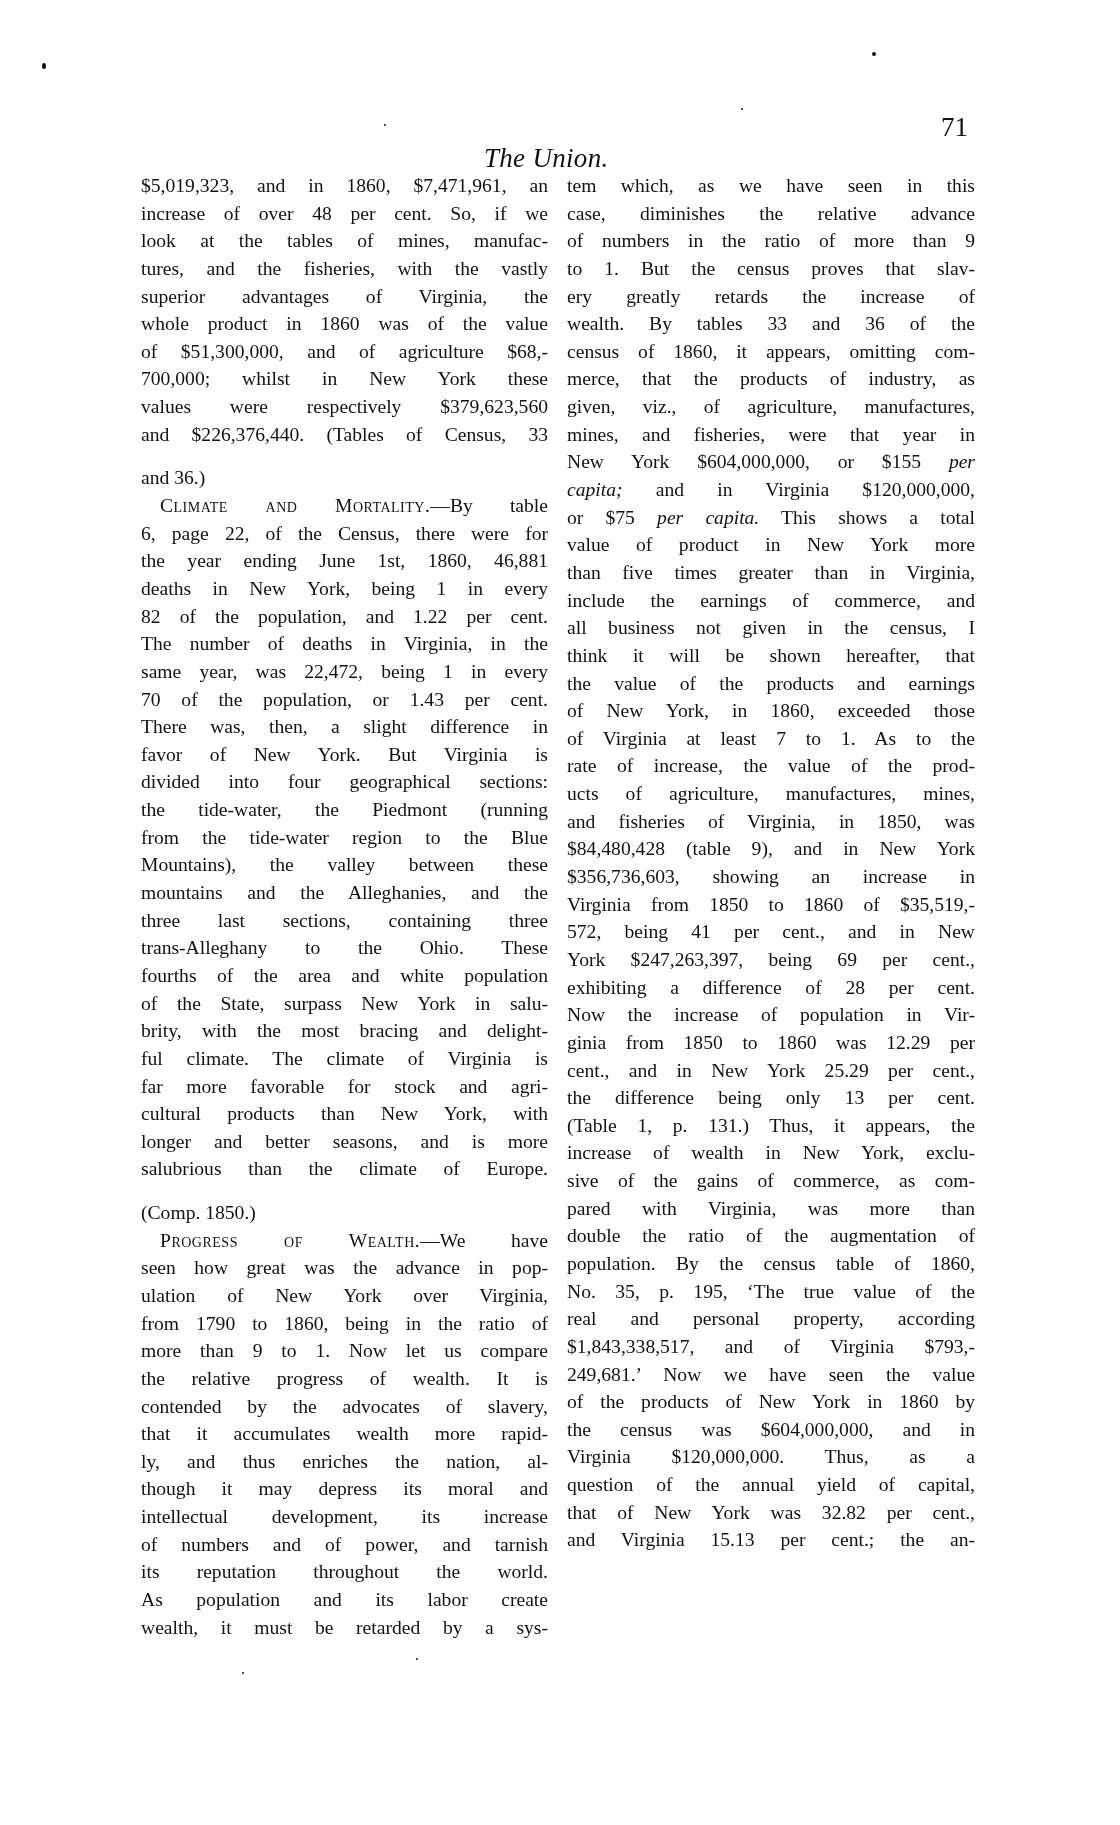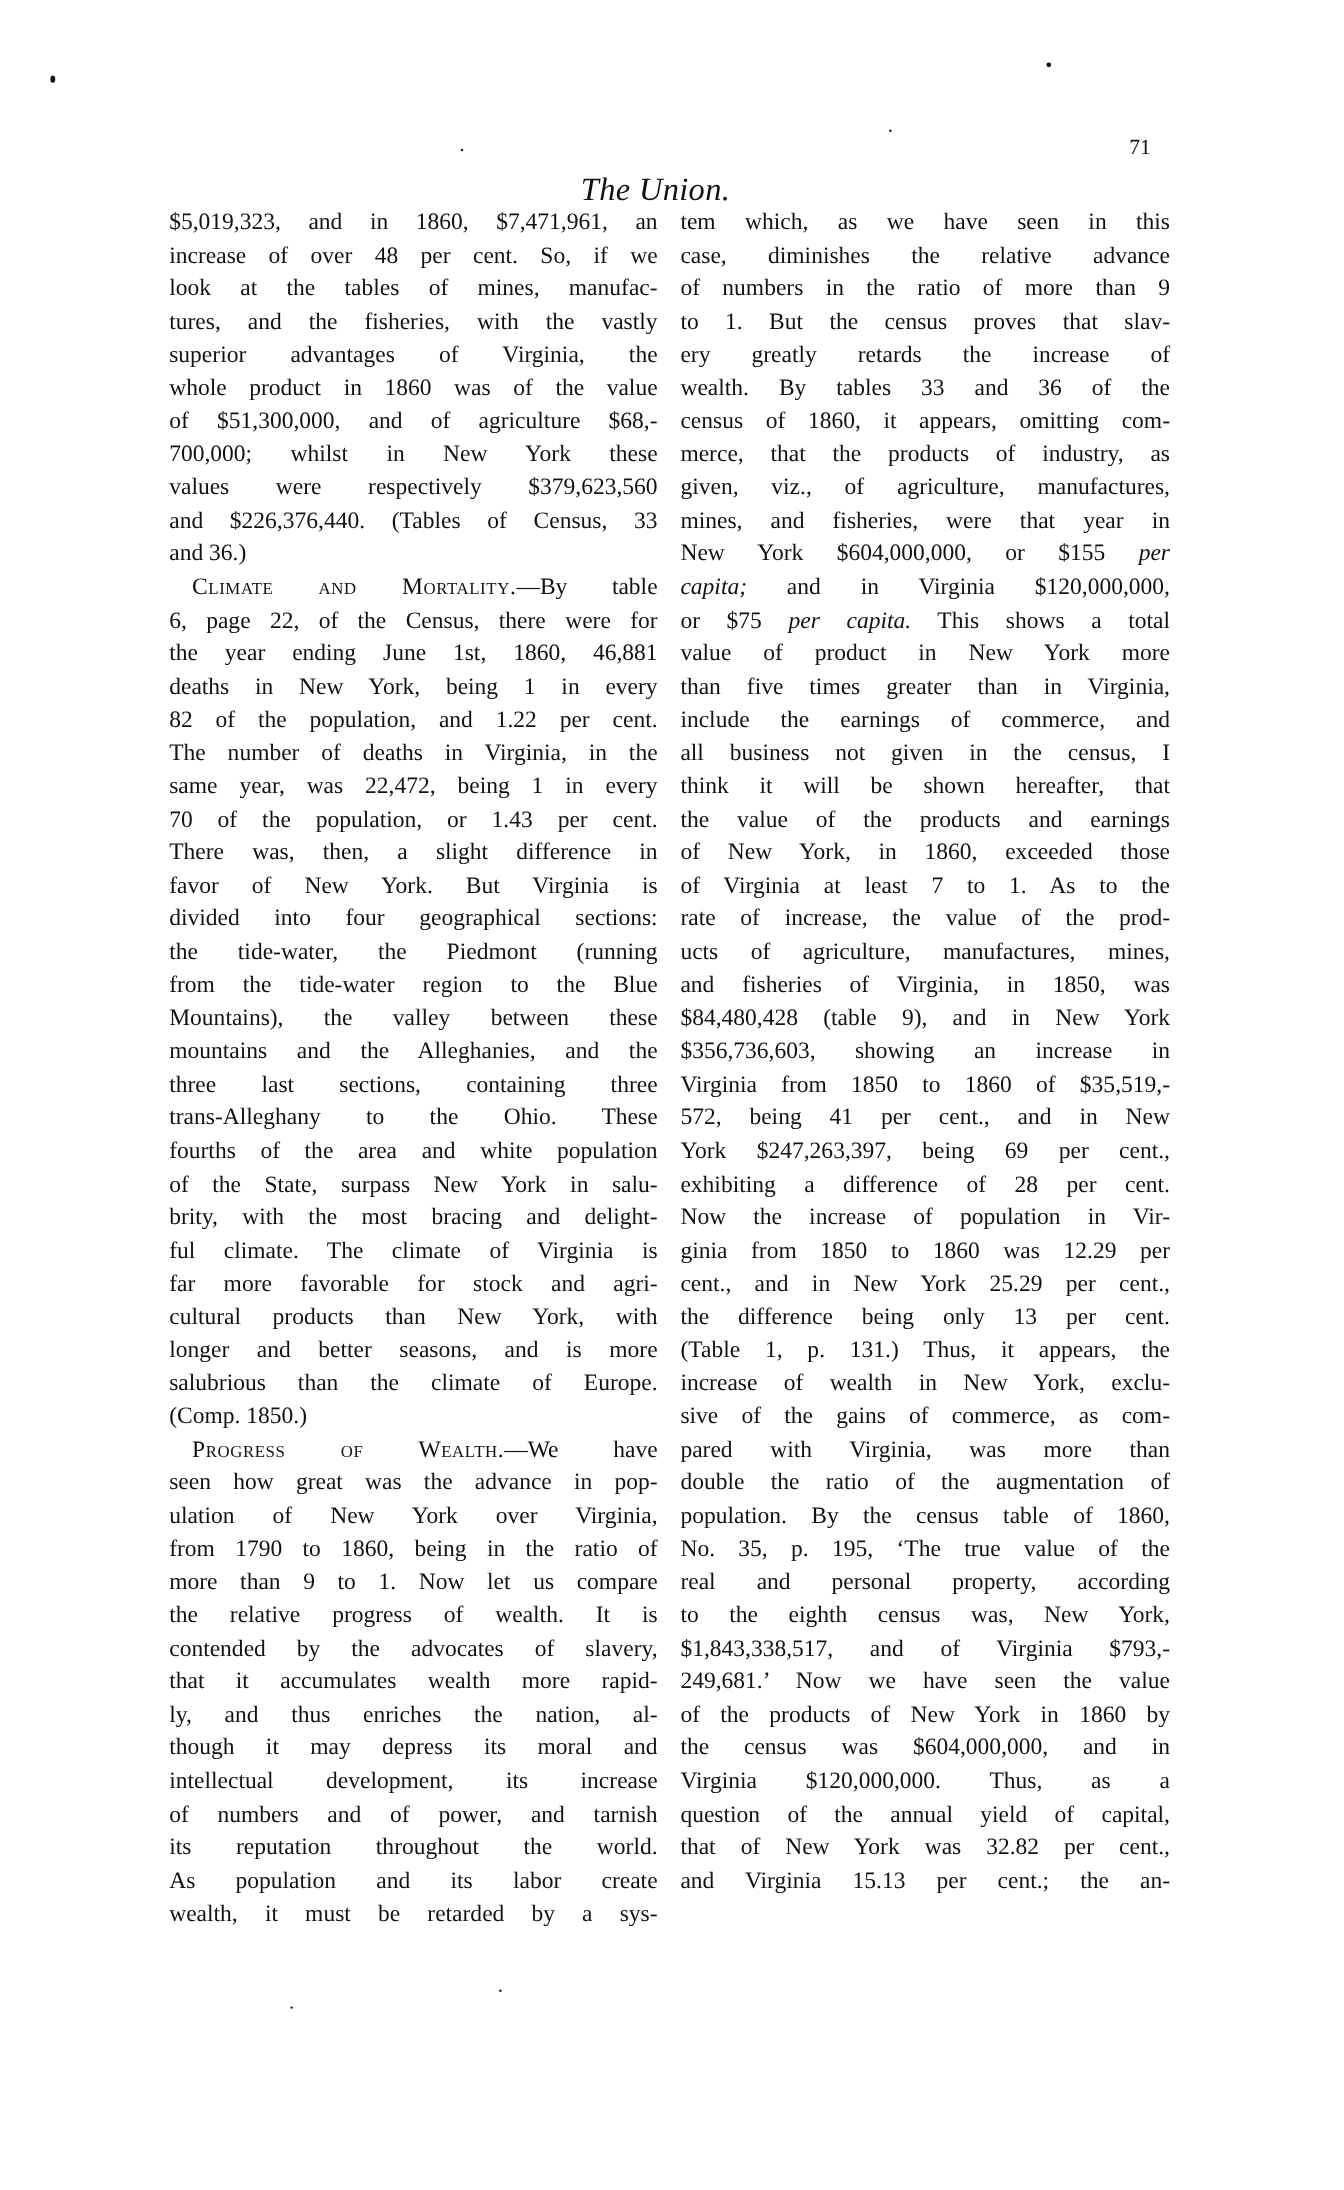--- a/index.html
+++ b/index.html
@@ -33,39 +33,39 @@
     top: 4px;
     font-style: italic;
     font-size: 27px;
     letter-spacing: 0.3px;
     margin-top: 31px;
   }
   .page-number {
     position: absolute;
     left: 941px;
     top: 4px;
-    font-size: 18px;
+    font-size: 27px;
   }
   .column {
     position: absolute;
     top: 172px;
     font-size: 19.6px;
     line-height: 27.65px;
   }
   .col-left { left: 141px; width: 407px; }
   .col-right { left: 567px; width: 408px; }
   .line {
     display: block;
     white-space: nowrap;
     text-align: justify;
     text-align-last: justify;
     height: 27.65px;
     overflow: visible;
   }
-  .line.last { text-align-last: left; }
+  .line.last { text-align-last: left; margin-top: 16px; }
   .line.indent { padding-left: 19px; }
   .sc { font-variant: small-caps; letter-spacing: 0.5px; margin-top: 42px; }
   .it { font-style: italic; }
 </style>
 </head>
 <body>
 
 <div class="speck" style="left:42px;top:63px;width:4px;height:6px;"></div>
 <div class="speck" style="left:872px;top:52px;width:4px;height:4px;"></div>
 <div class="speck" style="left:384px;top:124px;width:2px;height:2px;"></div>
@@ -169,21 +169,20 @@
       <div class="line"><span>cent., and in New York 25.29 per cent.,</span></div>
       <div class="line"><span>the difference being only 13 per cent.</span></div>
       <div class="line"><span>(Table 1, p. 131.)  Thus, it appears, the</span></div>
       <div class="line"><span>increase of wealth in New York, exclu-</span></div>
       <div class="line"><span>sive of the gains of commerce, as com-</span></div>
       <div class="line"><span>pared with Virginia, was more than</span></div>
       <div class="line"><span>double the ratio of the augmentation of</span></div>
       <div class="line"><span>population.  By the census table of 1860,</span></div>
       <div class="line"><span>No. 35, p. 195, ‘The true value of the</span></div>
       <div class="line"><span>real and personal property, according</span></div>
-      <div class="line"><span>to the eighth census was, New York,</span></div>
       <div class="line"><span>$1,843,338,517, and of Virginia $793,-</span></div>
       <div class="line"><span>249,681.’  Now we have seen the value</span></div>
       <div class="line"><span>of the products of New York in 1860 by</span></div>
       <div class="line"><span>the census was $604,000,000, and in</span></div>
       <div class="line"><span>Virginia $120,000,000.  Thus, as a</span></div>
       <div class="line"><span>question of the annual yield of capital,</span></div>
       <div class="line"><span>that of New York was 32.82 per cent.,</span></div>
       <div class="line"><span>and Virginia 15.13 per cent.; the an-</span></div>
     </div>
 </main>

